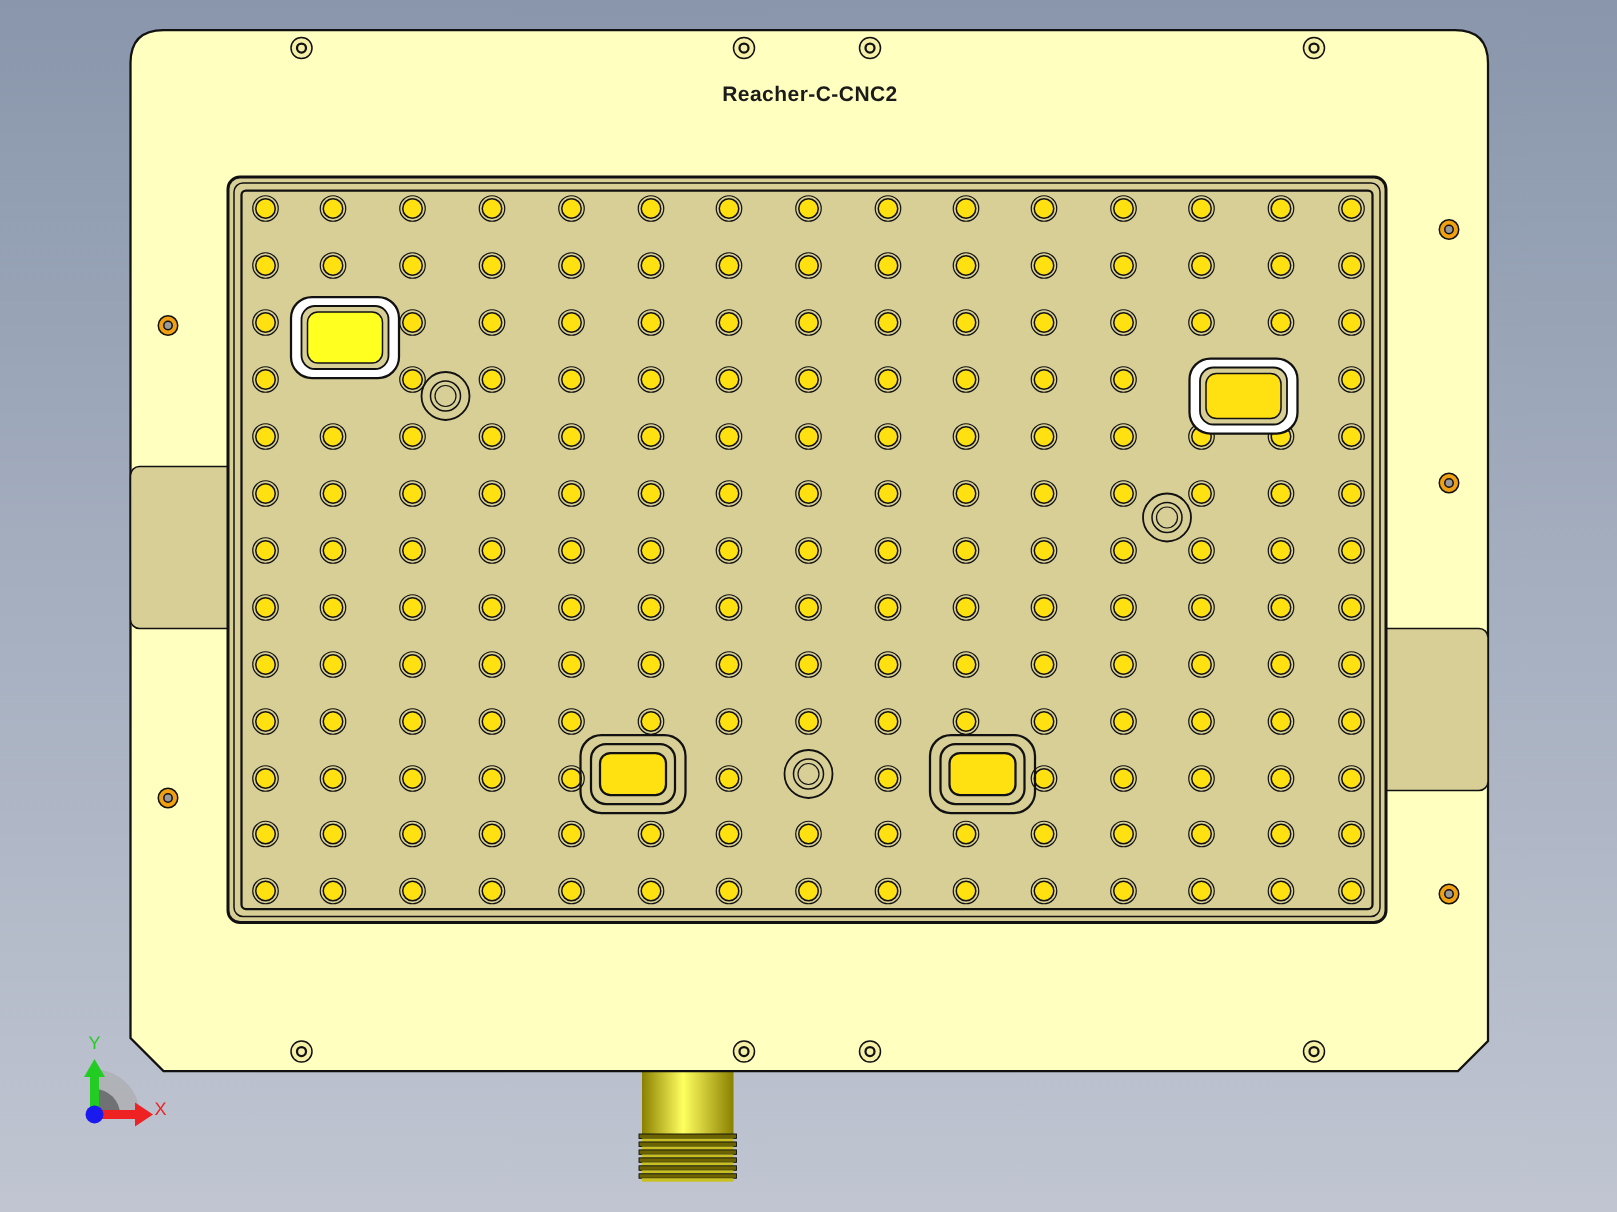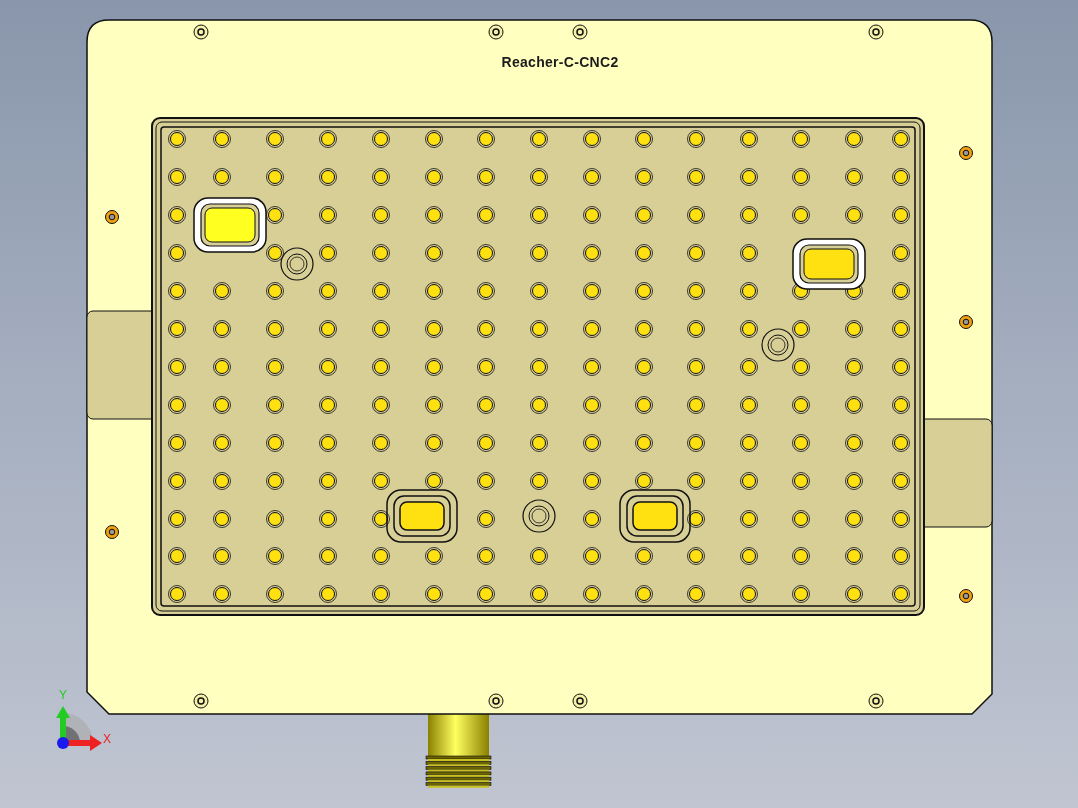--- a/index.html
+++ b/index.html
@@ -4,21 +4,21 @@
   <style>
     html, body { margin: 0; padding: 0; }
     body {
       width: 1078px; height: 808px; overflow: hidden;
       background: linear-gradient(to bottom, #8996ab 0%, #a3adbe 45%, #c0c5d1 100%);
       font-family: "Liberation Sans", sans-serif;
       position: relative;
     }
     #viewport { position: absolute; left: 0; top: 0; width: 1078px; height: 808px; }
     #title-label {
-      position: absolute; left: 460px; top: 54px; width: 200px; text-align: center;
+      position: absolute; left: 440px; top: 54px; width: 200px; text-align: center;
       font-family: "Liberation Sans", sans-serif; font-size: 14px; font-weight: bold;
       color: #1b1b1b; letter-spacing: 0.3px;
     }
     #triad { position: absolute; left: 50px; top: 688px; width: 70px; height: 70px; }
     .axis-label { position: absolute; font-family: "Liberation Sans", sans-serif; font-size: 12px; }
     #axis-y-label { left: 59px; top: 688px; color: #22cc22; }
     #axis-x-label { left: 103px; top: 732px; color: #ee2222; }
   </style>
 </head>
 <body>

